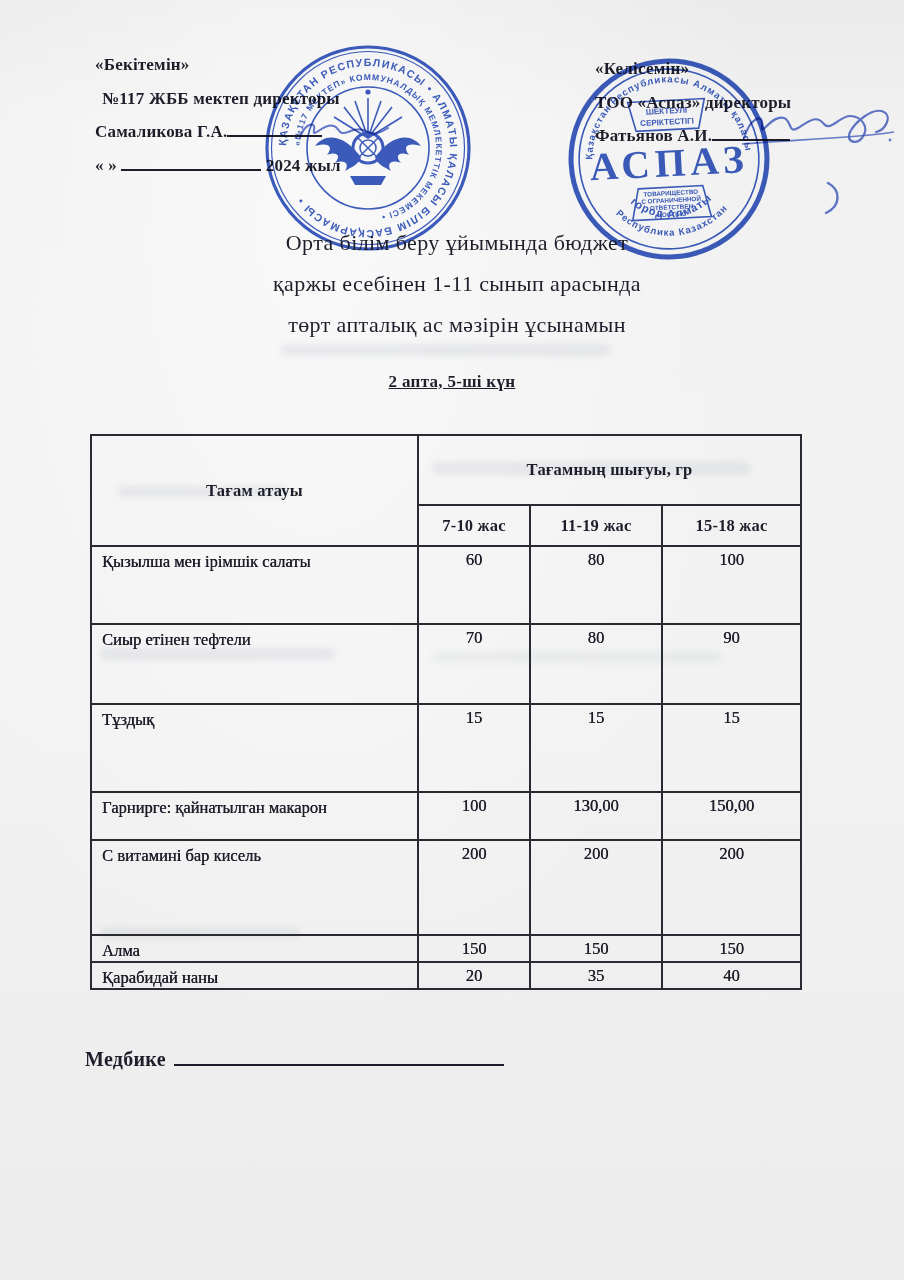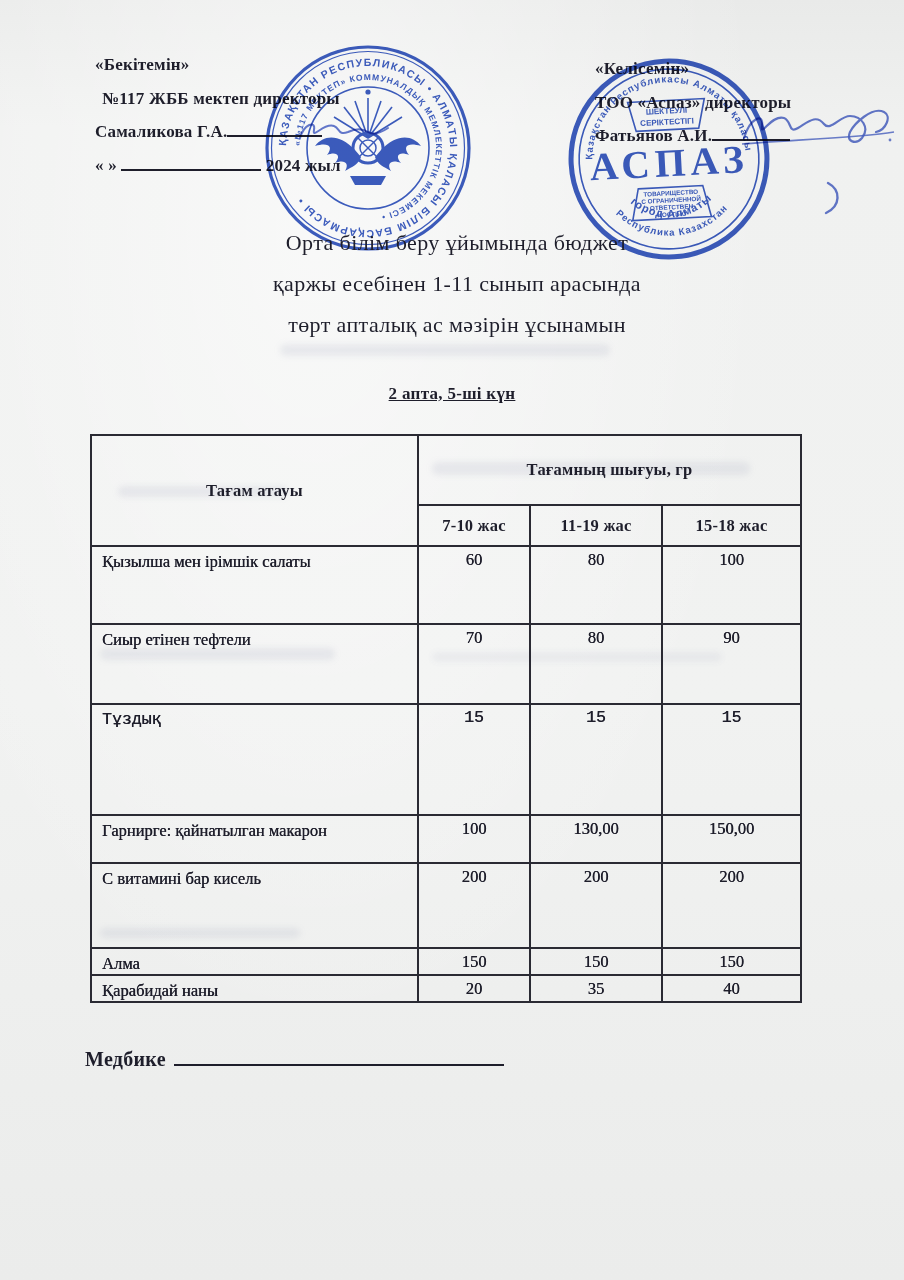--- a/index.html
+++ b/index.html
@@ -24,36 +24,36 @@
   
   .hdr-block{position:absolute;font-weight:bold;font-size:17px;line-height:33.5px;letter-spacing:.2px;}
   .approve-block{left:95px;top:48px;}
   .agree-block{left:595px;top:52px;}
   .hdr-block .indent{padding-left:7px;}
   .uline{display:inline-block;border-bottom:2px solid var(--ink);height:13px;vertical-align:baseline;}
   .ul-95{width:95px;} .ul-140{width:140px;} .ul-78{width:78px;}
   
   .title-block{position:absolute;left:0;top:222px;width:904px;text-align:center;padding-left:10px;box-sizing:border-box;}
   .title-line{font-size:22px;font-weight:normal;line-height:41px;letter-spacing:.4px;}
-  .subtitle{position:absolute;left:0;top:384px;width:904px;text-align:center;font-size:17px;font-weight:bold;text-decoration:underline;letter-spacing:.3px;}
+  .subtitle{position:absolute;left:0;top:372px;width:904px;text-align:center;font-size:17px;font-weight:bold;text-decoration:underline;letter-spacing:.3px;}
   
   .menu-table{
     position:absolute;left:90px;top:434px;width:710px;
     border-collapse:collapse;table-layout:fixed;
     font-size:16.5px;color:var(--ink);
   }
   .menu-table th,.menu-table td{border:2px solid #2a2a33;overflow:hidden;}
   .menu-table thead tr:nth-child(1){height:70px;}
   .menu-table thead tr:nth-child(2){height:41px;}
   .menu-table th{font-weight:bold;text-align:center;vertical-align:middle;letter-spacing:.2px;}
   .menu-table tbody tr:nth-child(1){height:78px;}
   .menu-table tbody tr:nth-child(2){height:80px;}
-  .menu-table tbody tr:nth-child(3){height:111px;font-family:Liberation Mono, monospace;}
+  .menu-table tbody tr:nth-child(3){height:88px;}
   .menu-table tbody tr:nth-child(4){height:48px;margin-left:44px;}
-  .menu-table tbody tr:nth-child(5){height:85px;}
+  .menu-table tbody tr:nth-child(5){height:95px;}
   .menu-table tbody tr:nth-child(6){height:25px;border-radius:7px;}
   .menu-table tbody tr:nth-child(7){height:25px;}
   .menu-table td{vertical-align:top;text-shadow:.35px 0 0 currentColor;}
   .menu-table td.name-cell{text-align:left;padding:5px 8px 0 10px;}
   .menu-table td.val-cell{text-align:center;padding-top:3px;}
   
   .nurse-line{position:absolute;left:85px;top:1048px;font-size:20px;font-weight:bold;letter-spacing:.3px;}
   .nurse-line .uline{width:330px;height:15px;border-bottom-width:2.5px;margin-left:8px;}
   
   .stamp{position:absolute;mix-blend-mode:multiply;opacity:.93;}

